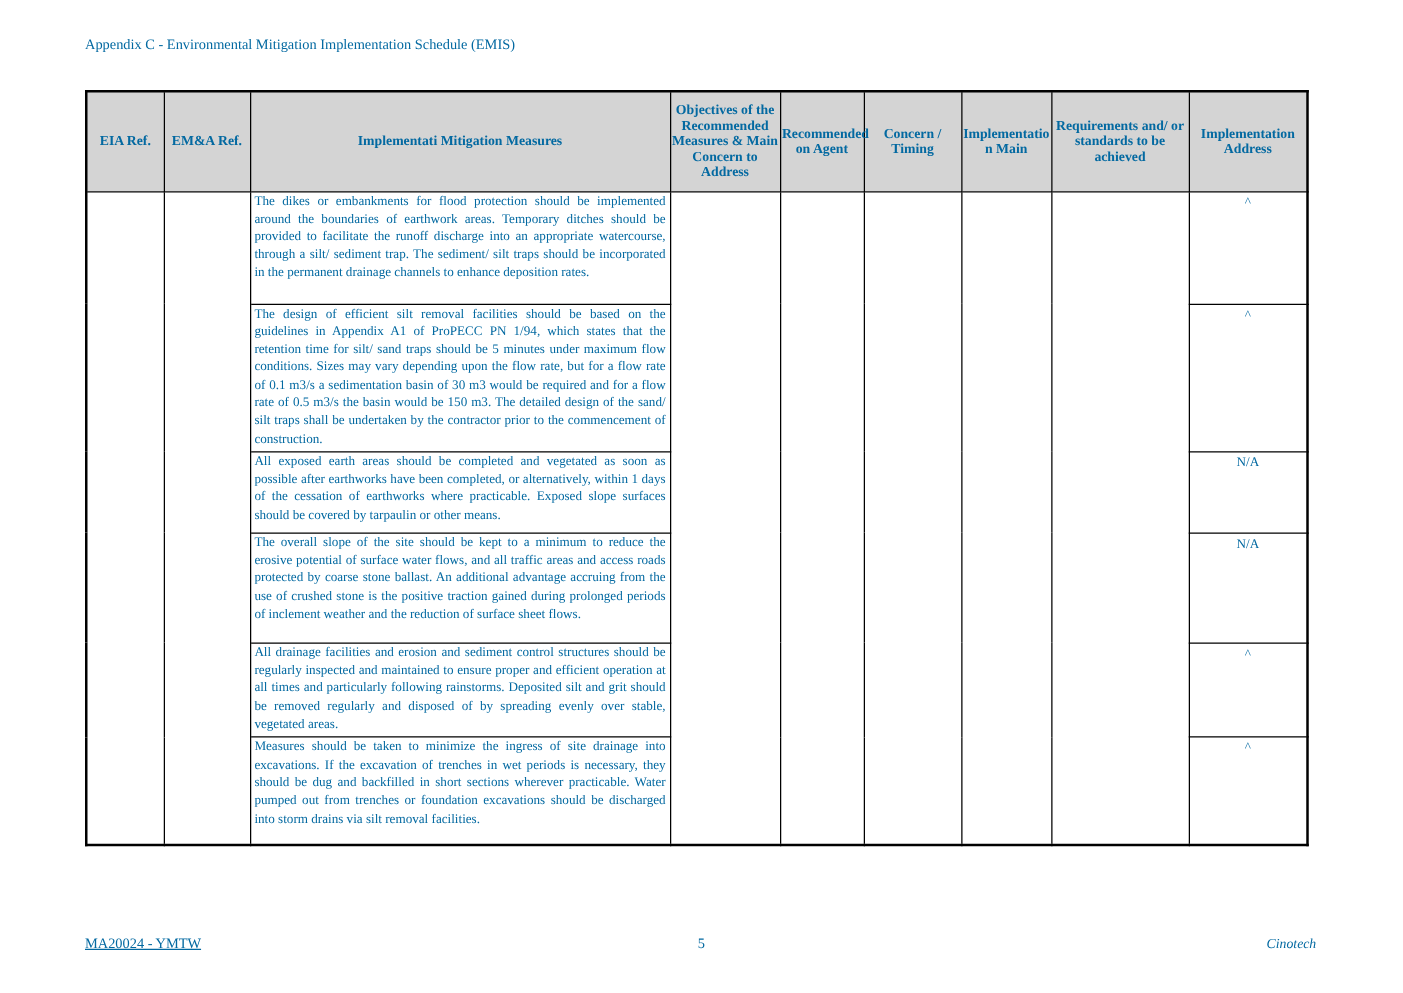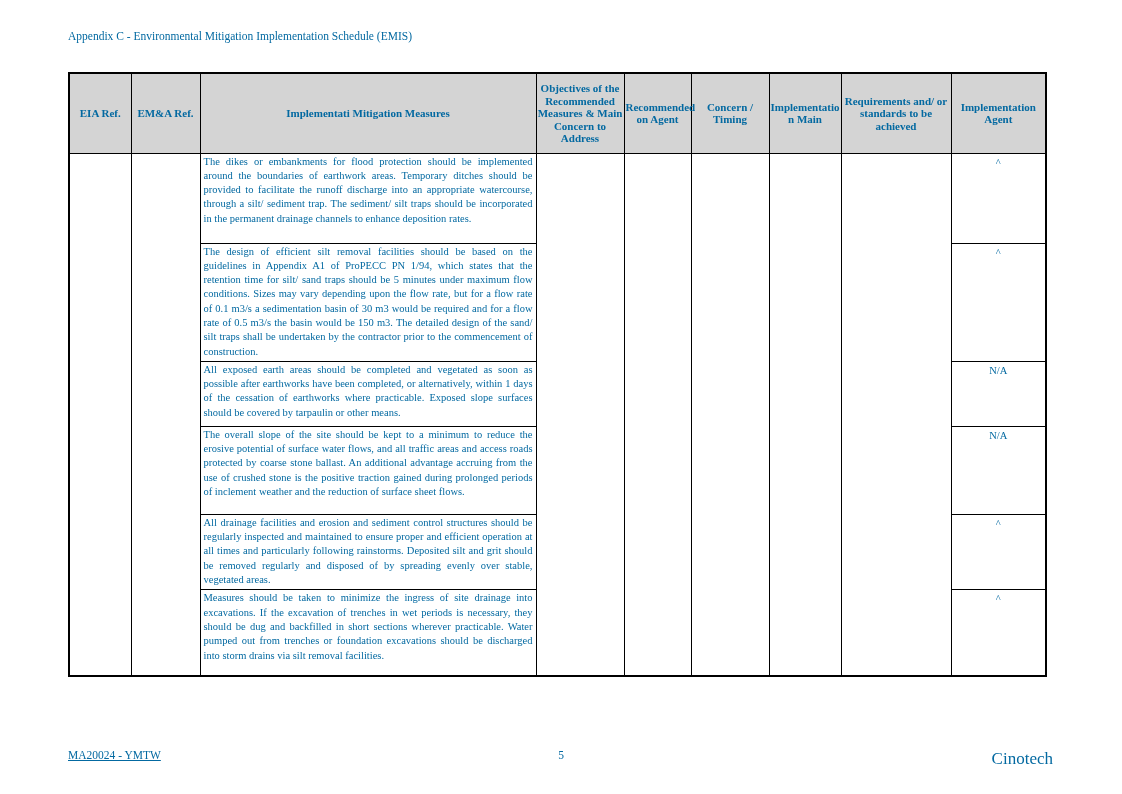--- a/index.html
+++ b/index.html
@@ -77,21 +77,22 @@
     left: 0;
     top: 749px;
     width: 1122px;
     text-align: center;
     font-size: 11.5px;
   }
   .footer-right {
     position: absolute;
     right: 69px;
     top: 749px;
-    font-size: 17px;
+    font-size: 11px;
+    font-style: italic;
   }
 </style>
 </head>
 <body>
 
 <div class="page">
 
   <div class="appendix-title">Appendix C - Environmental Mitigation Implementation Schedule (EMIS)</div>
 
   <table class="emis-table">
@@ -119,21 +120,21 @@
         <th>Recommended
 on Agent</th>
         <th>Concern /
 Timing</th>
         <th>Implementatio
 n Main</th>
         <th>Requirements and/ or
 standards to be
 achieved</th>
         <th>Implementation
-Agent</th>
+Address</th>
       </tr>
     </thead>
     <tbody>
       <tr style="height:90px">
         <td class="emptycol" rowspan="6"></td>
         <td class="emptycol" rowspan="6"></td>
         <td class="measure">The dikes or embankments for flood protection should be implemented around the boundaries of earthwork areas.  Temporary ditches should be provided to facilitate the runoff discharge into an appropriate watercourse, through a silt/ sediment trap.  The sediment/ silt traps should be incorporated in the permanent drainage channels to enhance deposition rates.</td>
         <td class="emptycol" rowspan="6"></td>
         <td class="emptycol" rowspan="6"></td>
         <td class="emptycol" rowspan="6"></td>

